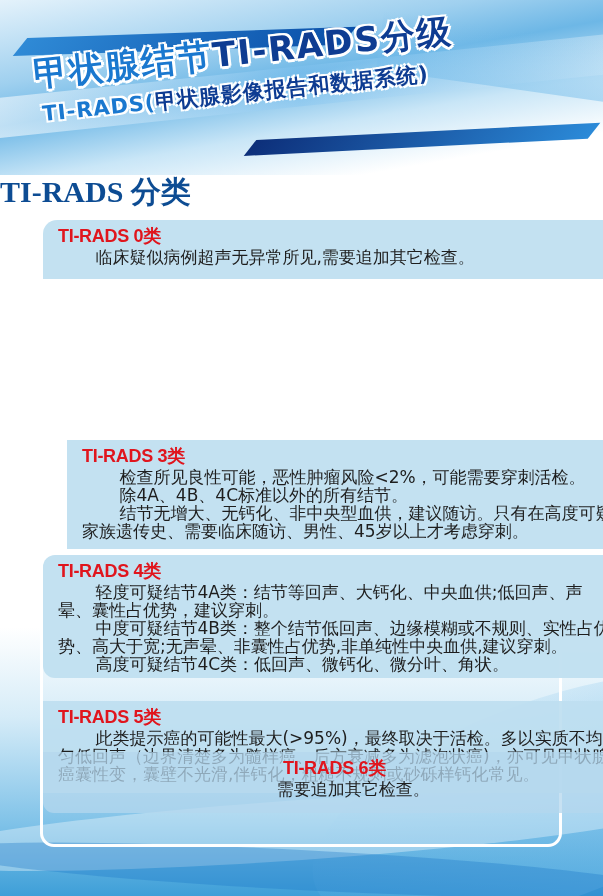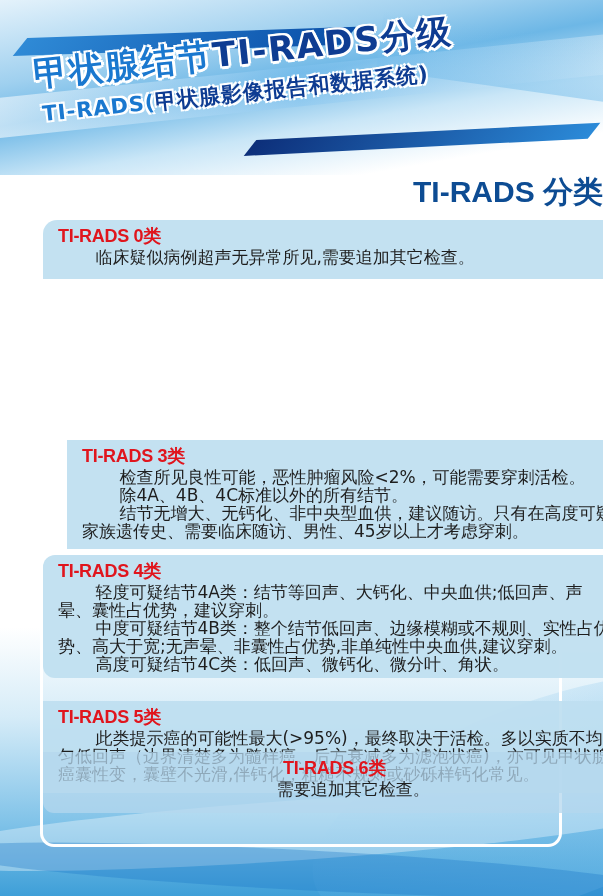--- a/index.html
+++ b/index.html
@@ -20,22 +20,22 @@
 
   .title1 { position: absolute; left: 36px; top: 52px; font-size: 34px; font-weight: bold; color: #1a78cf;
     transform: rotate(-6deg); transform-origin: left bottom; letter-spacing: 2px; white-space: nowrap;
     text-shadow: 2px 2px 0 #fff, -2px -2px 0 #fff, 2px -2px 0 #fff, -2px 2px 0 #fff, 0 3px 0 #fff, 3px 0 0 #fff; }
   .title1 .dark { color: #0e3c92; }
   .title2 { position: absolute; left: 44px; top: 100px; font-size: 21px; font-weight: bold; color: #1a78cf;
     transform: rotate(-6deg); transform-origin: left bottom; letter-spacing: 1px; white-space: nowrap;
     text-shadow: 2px 2px 0 #fff, -2px -2px 0 #fff, 2px -2px 0 #fff, -2px 2px 0 #fff; }
   .title2 .dark { color: #0e3c92; }
 
-  .section-title { position: absolute; left: 0; width: 603px; top: 172px; text-align: right;
-    font-family: Liberation Sans, sans-serif; font-weight: bold; font-size: 30px; color: #0d4c93; }
+  .section-title { position: absolute; left: 0; width: 603px; top: 172px; text-align: left;
+    font-family: Liberation Serif, serif; font-weight: bold; font-size: 30px; color: #0d4c93; }
 
   
   .bot-sw { position: absolute; border-radius: 50%; }
   .b1 { left: -100px; top: 800px; width: 800px; height: 60px; background: rgba(255,255,255,.35); transform: rotate(-4deg); }
   .b2 { left: 300px; top: 700px; width: 500px; height: 200px; background: linear-gradient(160deg, rgba(255,255,255,0), rgba(110,185,232,.6)); transform: rotate(-20deg); }
   .b3 { left: -60px; top: 850px; width: 720px; height: 40px; background: rgba(30,120,200,.35); transform: rotate(3deg); }
 
   
   .frame { position: absolute; left: 40px; top: 218px; width: 522px; height: 629px;
     border: 3px solid #ffffff; border-top: none; border-radius: 0 0 14px 14px; }

